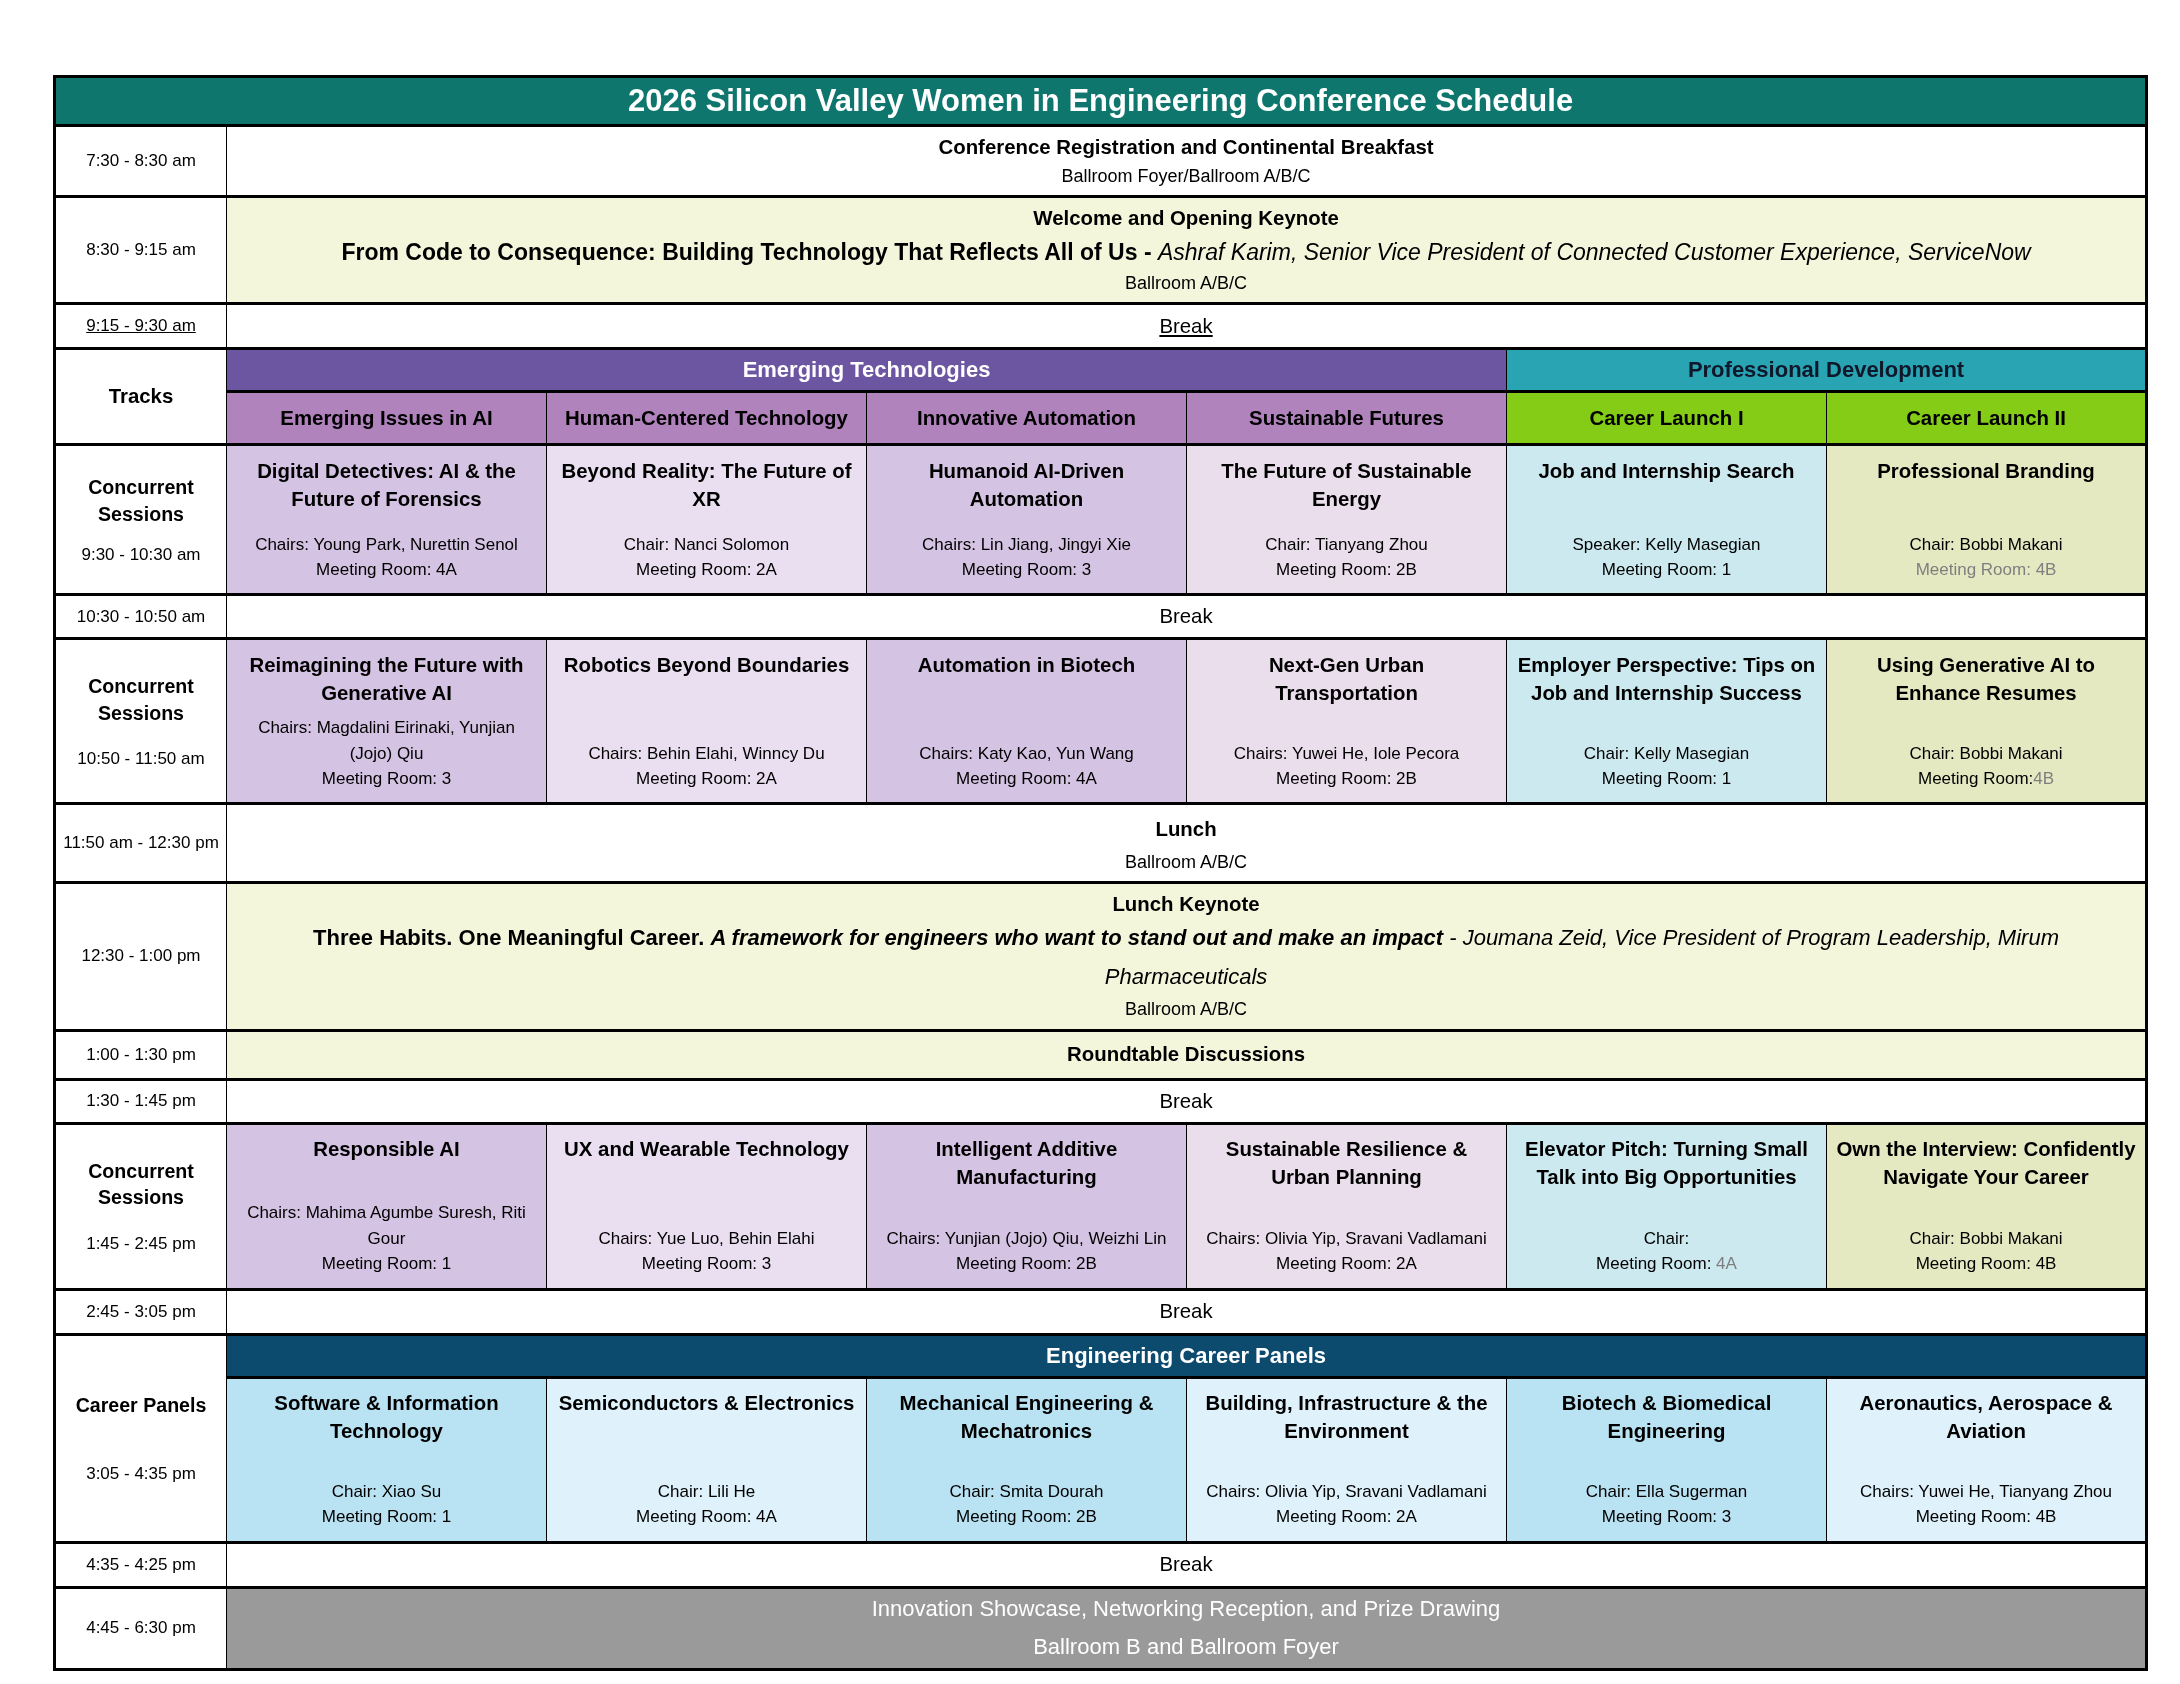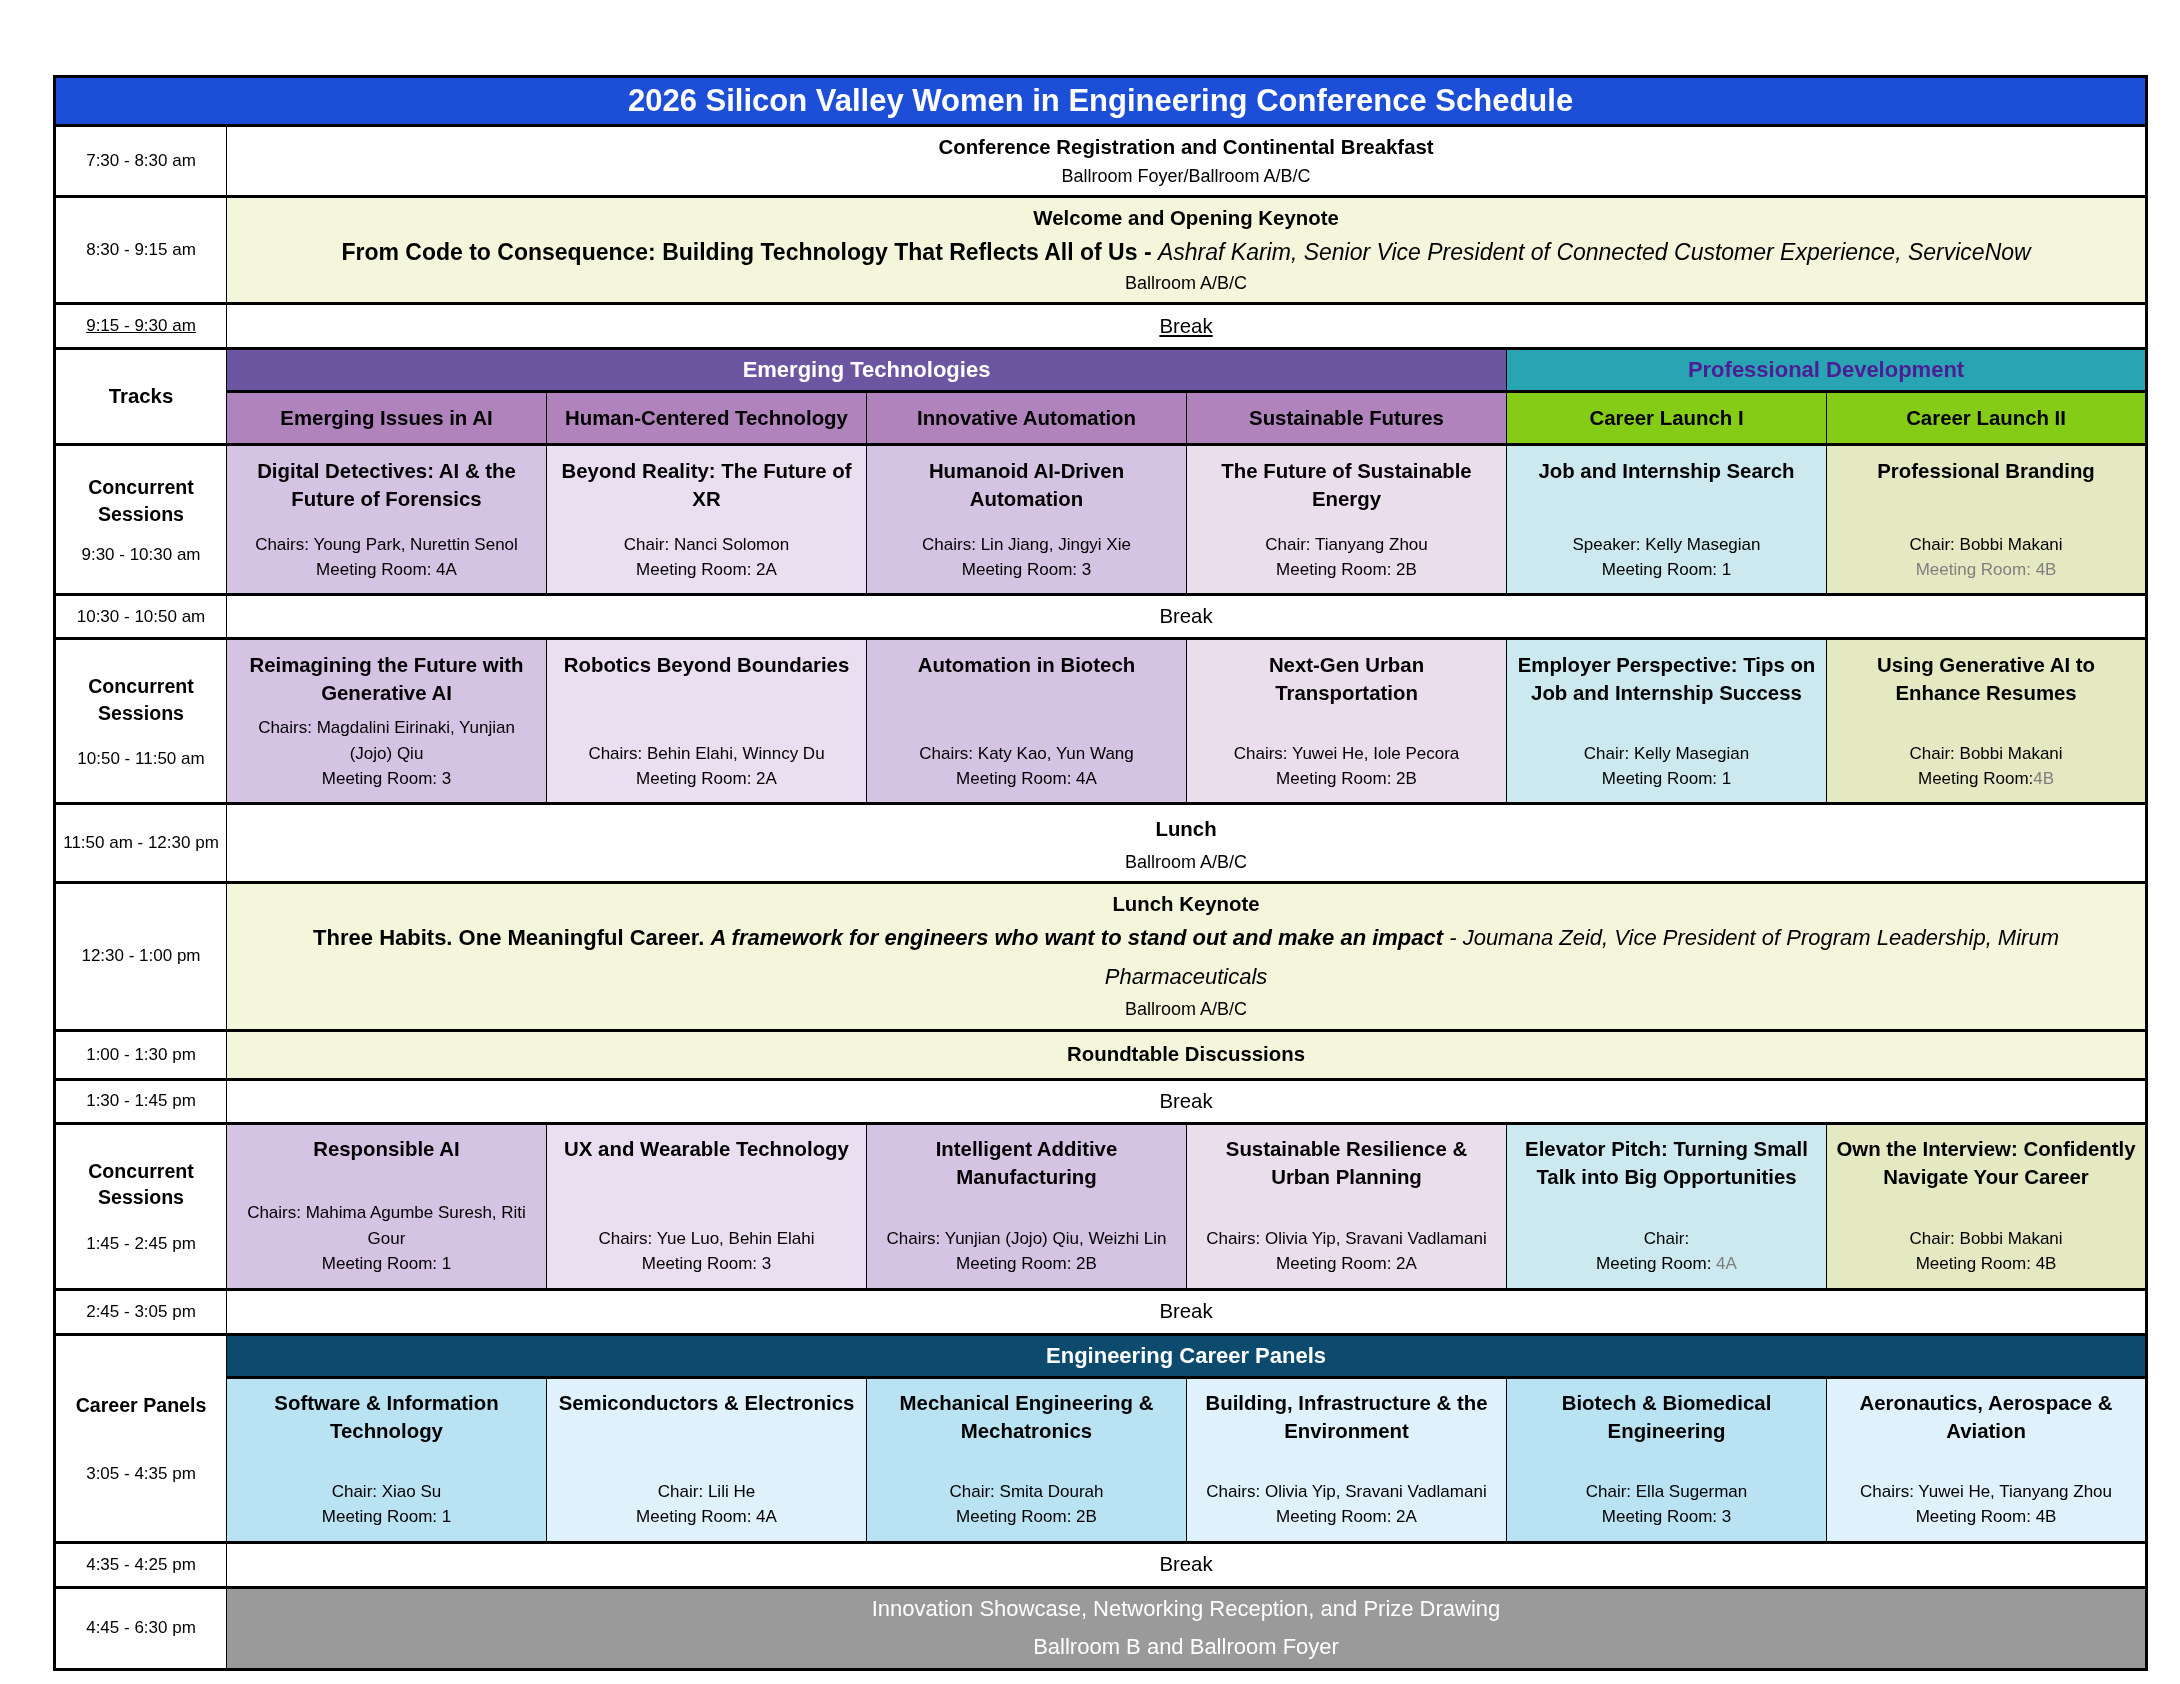--- a/index.html
+++ b/index.html
@@ -44,23 +44,23 @@
   tr.r-round { height: 49px; }
   tr.r-brk3  { height: 44px; }
   tr.r-s3    { height: 166px; }
   tr.r-brk4  { height: 45px; margin-top: 20px; }
   tr.r-phead { height: 43px; }
   tr.r-pn    { height: 165px; }
   tr.r-brk5  { height: 45px; }
   tr.r-rec   { height: 77px; }
 
   
-  .bg-titlebar   { background: #1d4ed8; color: #fff; }
+  .bg-titlebar   { background: #0f766e; color: #fff; }
   .bg-purple-head{ background: #6C55A1; color: #fff; }
-  .bg-teal-head  { background: #29A4B2; color: #4c1d95; }
+  .bg-teal-head  { background: #29A4B2; color: #0f172a; }
   .bg-purple-sub { background: #B083BD; }
   .bg-blue-sub   { background: #84cc16; }
   .bg-p-med      { background: #D5C3E3; }
   .bg-p-light    { background: #E9DFF1; }
   .bg-p-light2   { background: #EADEEC; }
   .bg-c1         { background: #CBE9EF; }
   .bg-c2         { background: #E4E9C2; }
   .bg-yellow     { background: #F4F6DC; }
   .bg-blue-head  { background: #0c4a6e; color: #fff; margin-left: 32px; }
   .bg-b-med      { background: #B9E2F2; }

